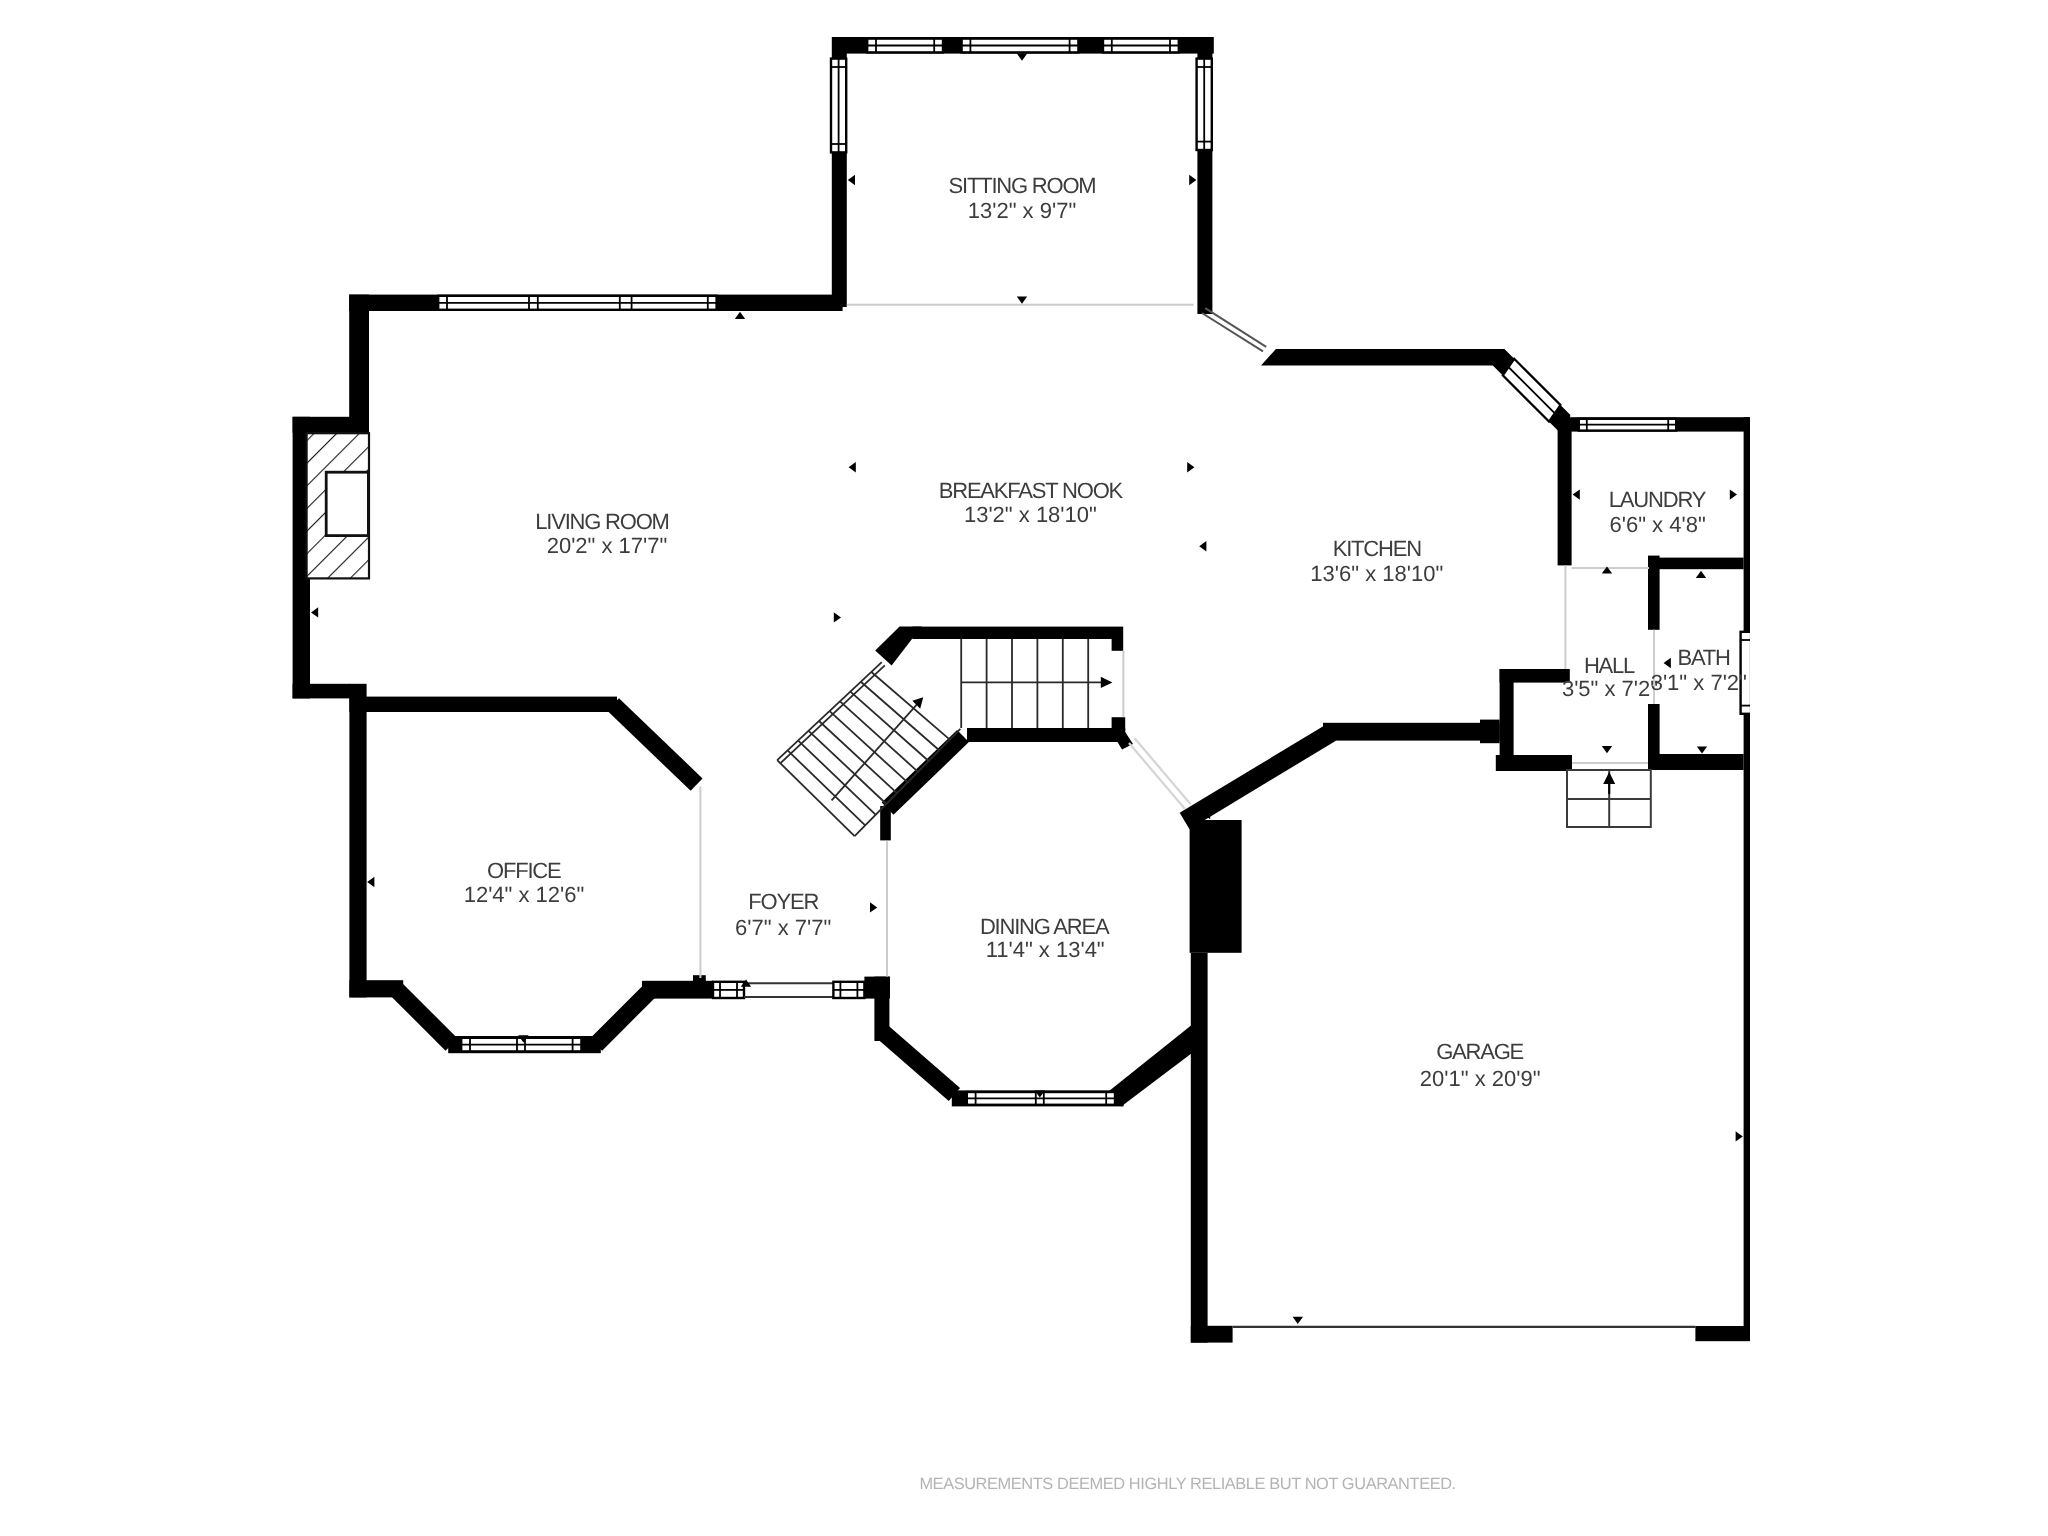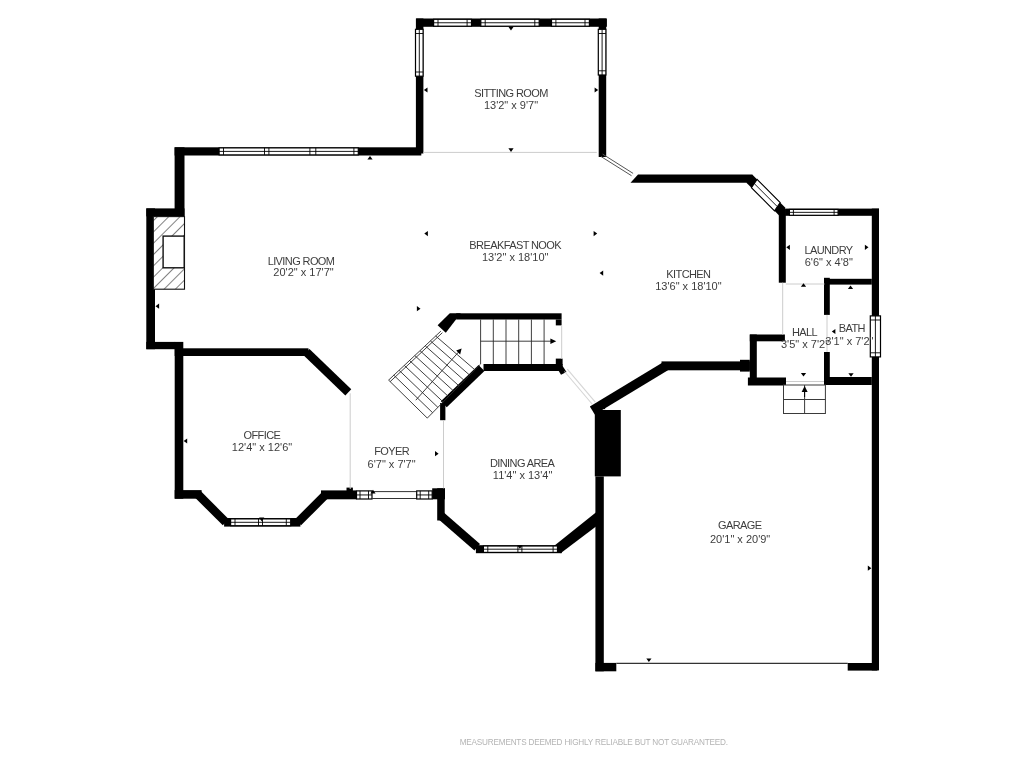--- a/index.html
+++ b/index.html
@@ -1,16 +1,16 @@
 <!DOCTYPE html>
 <html><head>
 <meta charset="utf-8">
 <style>
 html,body{margin:0;padding:0;background:#ffffff;}
-#wrap{width:1024px;height:768px;position:relative;background:#c2410c;overflow:hidden;}
+#wrap{width:875px;height:768px;position:relative;background:#c2410c;overflow:hidden;}
 text{font-family:"Liberation Sans",sans-serif;fill:#3d3d3d;}
 .room{font-size:11px;}
 .rn{letter-spacing:-0.6px;}
 .rd{letter-spacing:0px;}
 .foot{font-size:8.2px;fill:#b4b4b4;letter-spacing:-0.2px;}
 </style>
 </head>
 <body>
 <div id="wrap">
 <svg width="1024" height="768" viewBox="0 0 1024 768">

